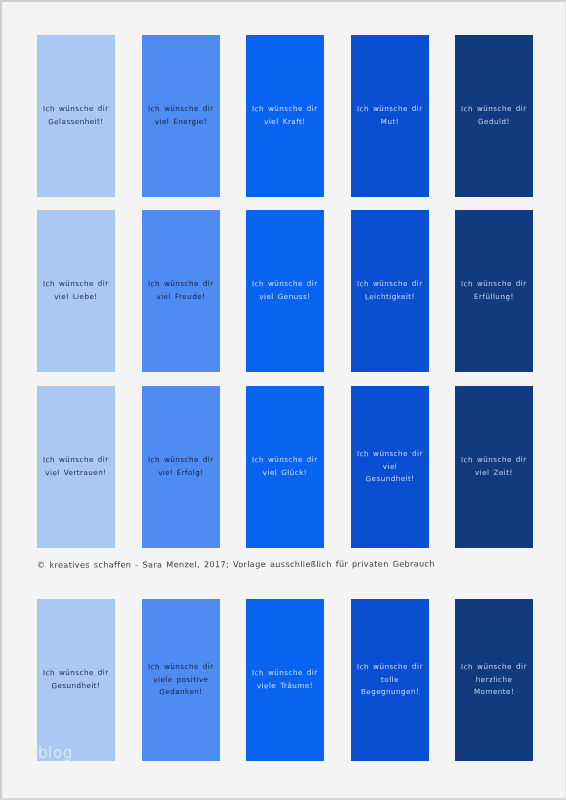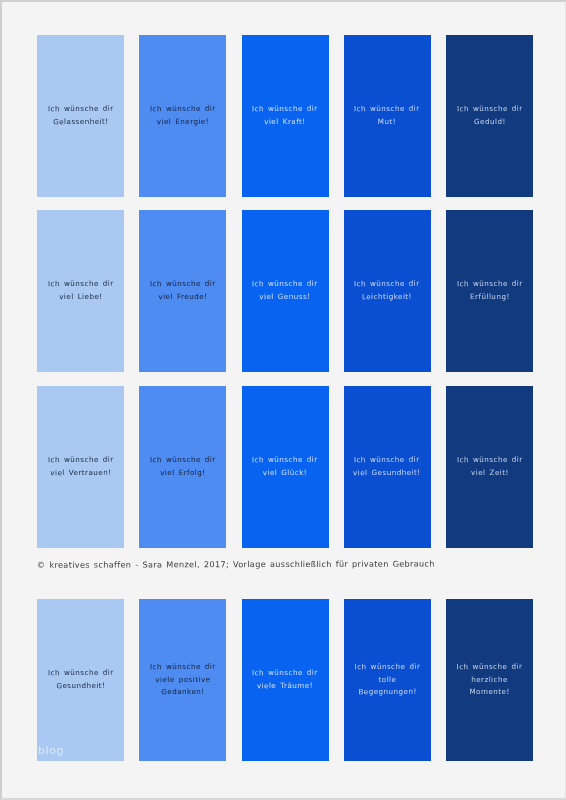--- a/index.html
+++ b/index.html
@@ -34,21 +34,21 @@
     width: 496px;
     display: flex;
     justify-content: space-between;
   }
   .row-1 { top: 33px;  height: 162px; }
   .row-2 { top: 208px; height: 162px; }
   .row-3 { top: 384px; height: 162px; }
   .row-4 { top: 597px; height: 162px; }
 
   .card {
-    width: 87px;
+    width: 78px;
     height: 100%;
     box-sizing: border-box;
     display: flex;
     align-items: center;
     justify-content: center;
     padding: 4px 6px;
     position: relative;
   }
 
   .card-text {
@@ -88,21 +88,21 @@
     white-space: nowrap;
     transform: rotate(-0.18deg);
   }
 
   
   #watermark {
     position: absolute;
     left: 36px;
     top: 742px;
     font-family: "DejaVu Sans", sans-serif;
-    font-size: 11px;
+    font-size: 15px;
     letter-spacing: 0.6px;
     color: rgba(255,255,255,0.58);
     pointer-events: none;
   }
 </style>
 </head>
 <body>
 
 <div id="page">
 

